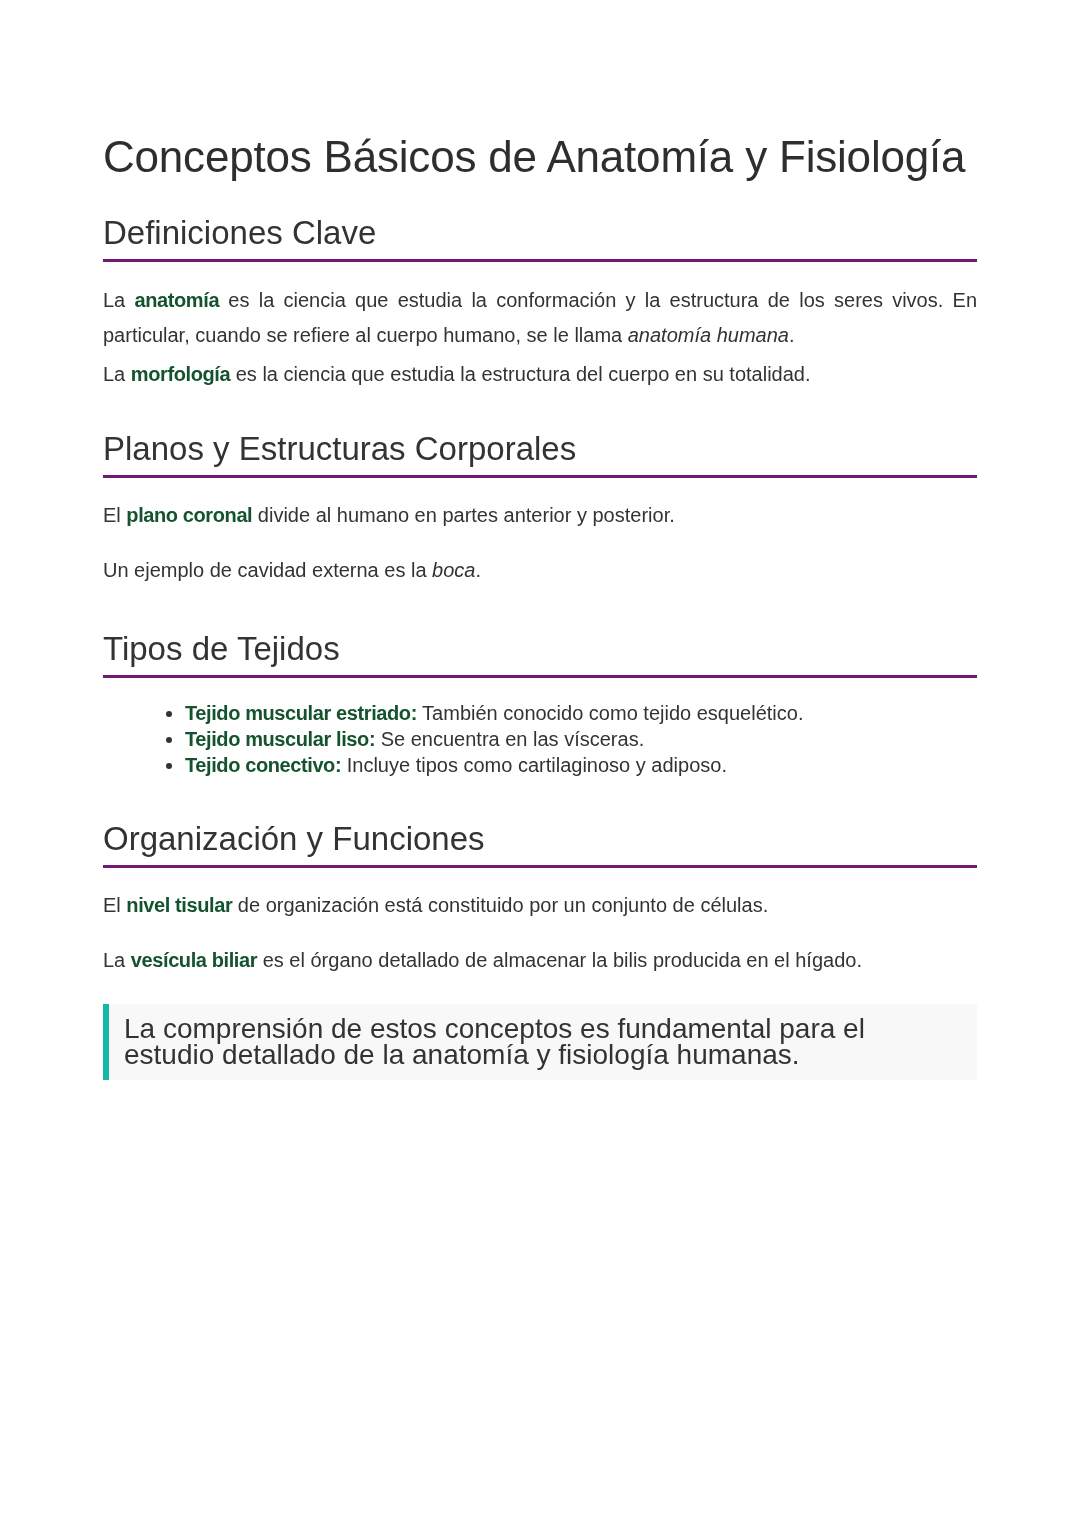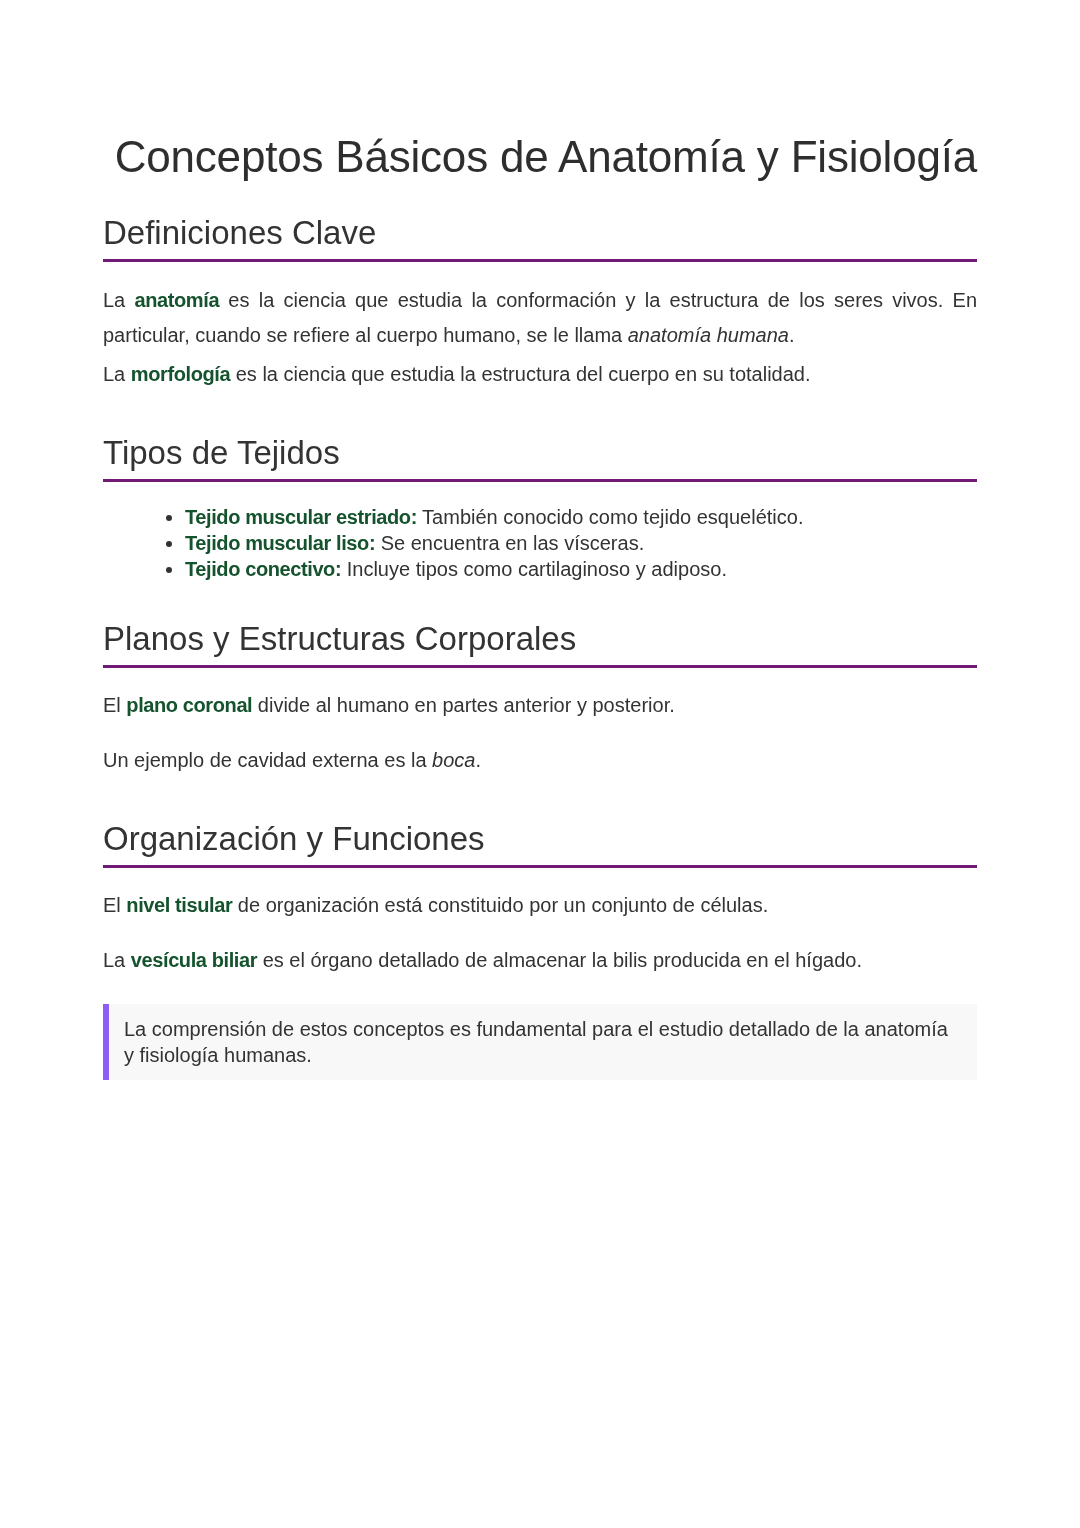--- a/index.html
+++ b/index.html
@@ -3,64 +3,64 @@
 <meta charset="utf-8">
 <style>
   html, body { margin: 0; padding: 0; background: #ffffff; }
   body {
     width: 1080px; height: 1528px; overflow: hidden;
     font-family: "Liberation Sans", "DejaVu Sans", sans-serif;
     color: #333333;
   }
   .page { position: relative; padding: 0 103px; }
   h1 {
-    font-weight: 400; font-size: 44px; text-align: right; color: #2e2e2e;
+    font-weight: 400; font-size: 44px; text-align: left; color: #2e2e2e;
     margin: 0; padding-top: 131px; line-height: 52px; letter-spacing: -0.2px;
   }
   h2 {
     font-weight: 400; font-size: 33px; color: #333; margin: 0;
     line-height: 40px; padding-bottom: 6px;
     border-bottom: 3px solid #701a75;
   }
   .sec1 h2 { margin-top: 30px; }
   .sec h2 { margin-top: 0; }
   p { font-size: 20px; line-height: 35px; margin: 0; text-align: justify; }
   b { font-weight: 700; color: #14532d; letter-spacing: -0.4px; }
   ul { margin: 0; padding-left: 82px; font-size: 20px; line-height: 26px; }
   li { padding-left: 0; }
   .quote {
-    background: #f8f8f8; border-left: 6px solid #8b5cf6;
-    padding: 12px 20px 12px 15px; font-size: 20px; line-height: 26px; color: #333;
+    background: #f8f8f8; border-left: 6px solid #14b8a6;
+    padding: 12px 20px 12px 15px; font-size: 28px; line-height: 26px; color: #333;
   }
 </style>
 </head>
 <body>
 
 <div class="page">
   <h1>Conceptos Básicos de Anatomía y Fisiología</h1>
 
   <section class="sec1">
     <h2>Definiciones Clave</h2>
     <p style="margin-top:21px"><span>La </span><b>anatomía</b><span> es la ciencia que estudia la conformación y la estructura de los seres vivos. En particular, cuando se refiere al cuerpo humano, se le llama </span><i>anatomía humana</i><span>.</span></p>
     <p style="margin-top:4px"><span>La </span><b>morfología</b><span> es la ciencia que estudia la estructura del cuerpo en su totalidad.</span></p>
   </section>
 
+  <section class="sec" style="margin-top:37px">
+    <h2>Planos y Estructuras Corporales</h2>
+    <p style="margin-top:20px"><span>El </span><b>plano coronal</b><span> divide al humano en partes anterior y posterior.</span></p>
+    <p style="margin-top:20px"><span>Un ejemplo de cavidad externa es la </span><i>boca</i><span>.</span></p>
+  </section>
+
   <section class="sec" style="margin-top:41px">
     <h2>Tipos de Tejidos</h2>
     <ul style="margin-top:22px">
       <li><b>Tejido muscular estriado:</b><span> También conocido como tejido esquelético.</span></li>
       <li><b>Tejido muscular liso:</b><span> Se encuentra en las vísceras.</span></li>
       <li><b>Tejido conectivo:</b><span> Incluye tipos como cartilaginoso y adiposo.</span></li>
     </ul>
-  </section>
-
-  <section class="sec" style="margin-top:37px">
-    <h2>Planos y Estructuras Corporales</h2>
-    <p style="margin-top:20px"><span>El </span><b>plano coronal</b><span> divide al humano en partes anterior y posterior.</span></p>
-    <p style="margin-top:20px"><span>Un ejemplo de cavidad externa es la </span><i>boca</i><span>.</span></p>
   </section>
 
   <section class="sec" style="margin-top:41px">
     <h2>Organización y Funciones</h2>
     <p style="margin-top:20px"><span>El </span><b>nivel tisular</b><span> de organización está constituido por un conjunto de células.</span></p>
     <p style="margin-top:20px"><span>La </span><b>vesícula biliar</b><span> es el órgano detallado de almacenar la bilis producida en el hígado.</span></p>
   </section>
 
   <div class="quote" style="margin-top:26px">
     <span>La comprensión de estos conceptos es fundamental para el estudio detallado de la anatomía y fisiología humanas.</span>

